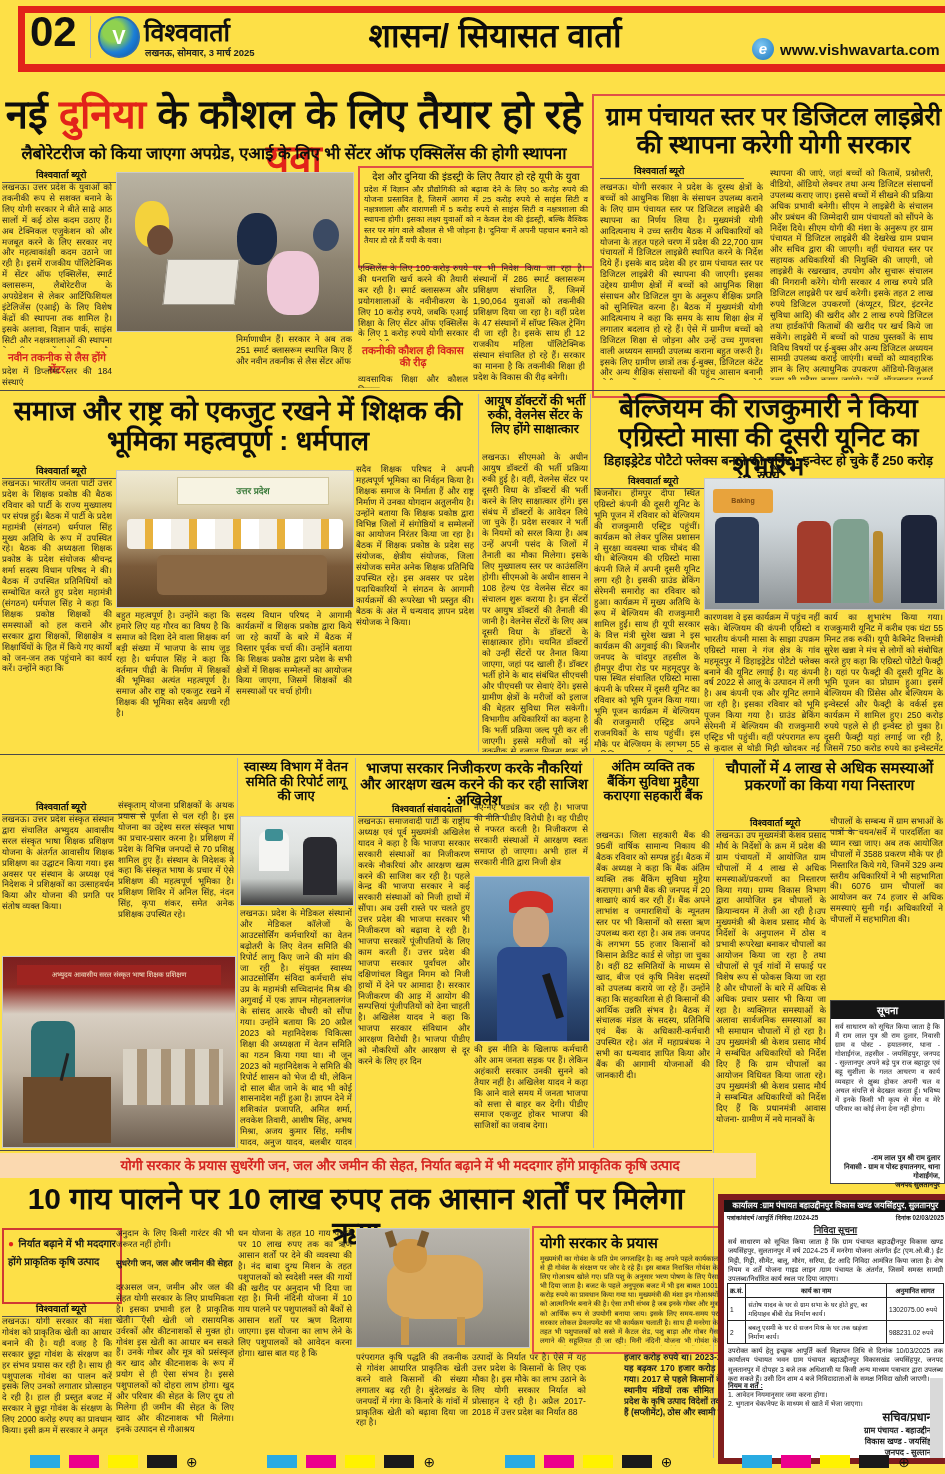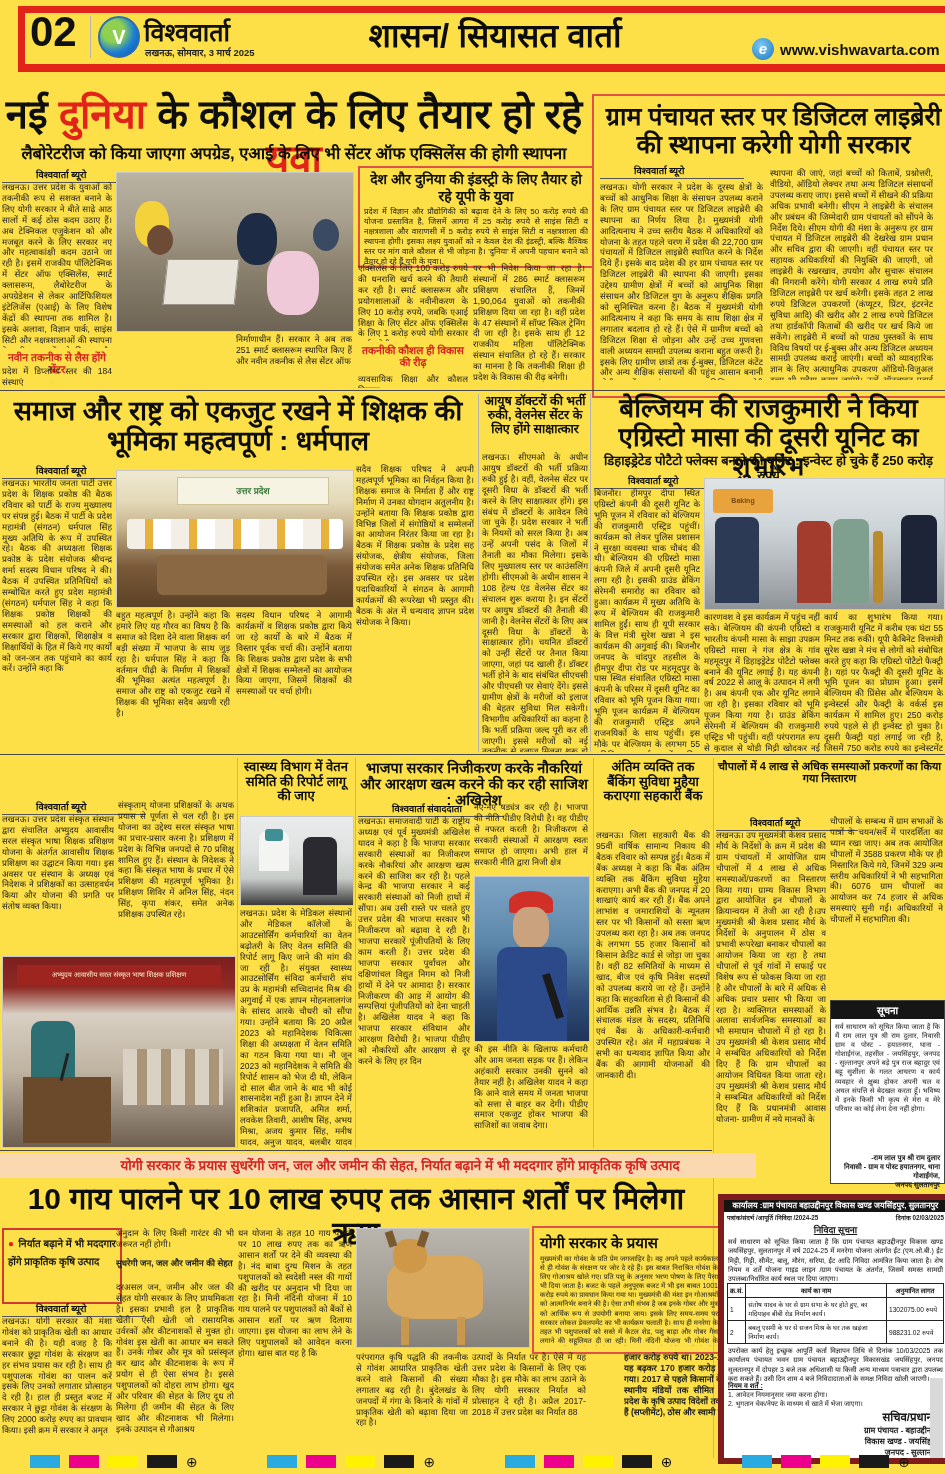--- a/index.html
+++ b/index.html
@@ -55,21 +55,21 @@
   <div class="abs photo" style="left:116px;top:172px;width:236px;height:158px;background:linear-gradient(180deg,#b9b3a2 0%,#a89f8e 30%,#8f8572 55%,#6e6455 100%);">
     <div style="position:absolute;left:18px;top:28px;width:34px;height:46px;border-radius:45%;background:#f4d23c;"></div>
     <div style="position:absolute;left:120px;top:40px;width:40px;height:52px;border-radius:45%;background:#1d2b45;"></div>
     <div style="position:absolute;left:150px;top:78px;width:52px;height:64px;border-radius:40%;background:#efc9d8;"></div>
     <div style="position:absolute;left:48px;top:86px;width:70px;height:44px;background:#e8e4da;border:1px solid #9a9488;transform:skewX(-6deg);"></div>
     <div style="position:absolute;left:30px;top:52px;width:26px;height:30px;border-radius:50%;background:#6d4b36;"></div>
     <div style="position:absolute;left:196px;top:46px;width:26px;height:32px;border-radius:50%;background:#3b4a63;"></div>
   </div>
   <div class="abs caption-col" style="left:236px;top:334px;width:116px;height:54px;">निर्माणाधीन हैं। सरकार ने अब तक 251 स्मार्ट क्लासरूम स्थापित किए हैं और नवीन तकनीक से लैस सेंटर ऑफ</div>
   <div class="abs redbox" style="left:358px;top:166px;width:224px;height:92px;padding:3px 4px;">
-    <div style="font-size:14px;font-weight:bold;text-align:center;line-height:1.2;color:#0e0e0e;">देश और दुनिया की इंडस्ट्री के लिए तैयार हो रहे यूपी के युवा</div>
+    <div style="font-size:10px;font-weight:normal;text-align:center;line-height:1.2;color:#0e0e0e;">देश और दुनिया की इंडस्ट्री के लिए तैयार हो रहे यूपी के युवा</div>
     <div class="bt" style="height:58px;margin-top:2px;font-size:8px;">प्रदेश में विज्ञान और प्रौद्योगिकी को बढ़ावा देने के लिए 50 करोड़ रुपये की योजना प्रस्तावित है, जिसमें आगरा में 25 करोड़ रुपये से साइंस सिटी व नक्षत्रशाला और वाराणसी में 5 करोड़ रुपये से साइंस सिटी व नक्षत्रशाला की स्थापना होगी। इसका लक्ष्य युवाओं को न केवल देश की इंडस्ट्री, बल्कि वैश्विक स्तर पर मांग वाले कौशल से भी जोड़ना है। 'दुनिया' में अपनी पहचान बनाने को तैयार हो रहे हैं यूपी के युवा।</div>
   </div>
   <div class="abs bt" style="left:358px;top:263px;width:110px;height:78px;">एक्सिलेंस के लिए 100 करोड़ रुपये की धनराशि खर्च करने की तैयारी कर रही है। स्मार्ट क्लासरूम और प्रयोगशालाओं के नवीनीकरण के लिए 10 करोड़ रुपये, जबकि एआई शिक्षा के लिए सेंटर ऑफ एक्सिलेंस के लिए 1 करोड़ रुपये योगी सरकार खर्च करेगी।</div>
   <div class="abs subhl" style="left:358px;top:344px;width:110px;font-size:10.5px;">तकनीकी कौशल ही विकास की रीढ़</div>
   <div class="abs bt" style="left:358px;top:374px;width:110px;height:14px;">व्यवसायिक शिक्षा और कौशल विकास</div>
   <div class="abs bt" style="left:473px;top:263px;width:112px;height:125px;">पर भी निवेश किया जा रहा है। संस्थानों में 286 स्मार्ट क्लासरूम प्रशिक्षण संचालित हैं, जिनमें 1,90,064 युवाओं को तकनीकी प्रशिक्षण दिया जा रहा है। वहीं प्रदेश के 47 संस्थानों में सॉफ्ट स्किल ट्रेनिंग दी जा रही है। इसके साथ ही 12 राजकीय महिला पॉलिटेक्निक संस्थान संचालित हो रहे हैं। सरकार का मानना है कि तकनीकी शिक्षा ही प्रदेश के विकास की रीढ़ बनेगी।</div>
 
   <div class="abs redbox" style="left:592px;top:94px;width:347px;height:292px;padding:4px 6px;">
     <div class="hl" style="font-size:25px;margin-top:2px;">ग्राम पंचायत स्तर पर डिजिटल लाइब्रेरी की स्थापना करेगी योगी सरकार</div>
     <div class="byline" style="width:110px;margin-top:6px;">विश्ववार्ता ब्यूरो</div>
@@ -150,21 +150,21 @@
   </div>
   <div class="abs bt" style="left:474px;top:1044px;width:114px;height:102px;">की इस नीति के खिलाफ कर्मचारी और आम जनता सड़क पर हैं। लेकिन अहंकारी सरकार उनकी सुनने को तैयार नहीं है। अखिलेश यादव ने कहा कि आने वाले समय में जनता भाजपा को सत्ता से बाहर कर देगी। पीडीए समाज एकजुट होकर भाजपा की साजिशों का जवाब देगा।</div>
 
   <div class="abs vline" style="left:593px;top:758px;height:390px;"></div>
 
   <div class="abs hl" style="left:596px;top:760px;width:114px;font-size:13px;">अंतिम व्यक्ति तक बैंकिंग सुविधा मुहैया कराएगा सहकारी बैंक</div>
   <div class="abs bt" style="left:596px;top:830px;width:114px;height:316px;">लखनऊ। जिला सहकारी बैंक की 95वीं वार्षिक सामान्य निकाय की बैठक रविवार को सम्पन्न हुई। बैठक में बैंक अध्यक्ष ने कहा कि बैंक अंतिम व्यक्ति तक बैंकिंग सुविधा मुहैया कराएगा। अभी बैंक की जनपद में 20 शाखाएं कार्य कर रही हैं। बैंक अपने लाभांश व जमाराशियों के न्यूनतम स्तर पर भी किसानों को सस्ता ऋण उपलब्ध करा रहा है। अब तक जनपद के लगभग 55 हजार किसानों को किसान क्रेडिट कार्ड से जोड़ा जा चुका है। वहीं 82 समितियों के माध्यम से खाद, बीज एवं कृषि निवेश सदस्यों को उपलब्ध कराये जा रहे हैं। उन्होंने कहा कि सहकारिता से ही किसानों की आर्थिक उन्नति संभव है। बैठक में संचालक मंडल के सदस्य, प्रतिनिधि एवं बैंक के अधिकारी-कर्मचारी उपस्थित रहे। अंत में महाप्रबंधक ने सभी का धन्यवाद ज्ञापित किया और बैंक की आगामी योजनाओं की जानकारी दी।</div>
 
   <div class="abs vline" style="left:713px;top:758px;height:700px;"></div>
 
-  <div class="abs hl" style="left:716px;top:760px;width:227px;font-size:11px;">चौपालों में 4 लाख से अधिक समस्याओं प्रकरणों का किया गया निस्तारण</div>
+  <div class="abs hl" style="left:716px;top:760px;width:227px;font-size:15px;">चौपालों में 4 लाख से अधिक समस्याओं प्रकरणों का किया गया निस्तारण</div>
   <div class="abs byline" style="left:716px;top:816px;width:108px;">विश्ववार्ता ब्यूरो</div>
   <div class="abs bt" style="left:716px;top:830px;width:110px;height:352px;">लखनऊ। उप मुख्यमंत्री केशव प्रसाद मौर्य के निर्देशों के क्रम में प्रदेश की ग्राम पंचायतों में आयोजित ग्राम चौपालों में 4 लाख से अधिक समस्याओं/प्रकरणों का निस्तारण किया गया। ग्राम्य विकास विभाग द्वारा आयोजित इन चौपालों के क्रियान्वयन में तेजी आ रही है।उप मुख्यमंत्री श्री केशव प्रसाद मौर्य के निर्देशों के अनुपालन में ठोस व प्रभावी रूपरेखा बनाकर चौपालों का आयोजन किया जा रहा है तथा चौपालों से पूर्व गांवों में सफाई पर विशेष रूप से फोकस किया जा रहा है और चौपालों के बारे में अधिक से अधिक प्रचार प्रसार भी किया जा रहा है। व्यक्तिगत समस्याओं के अलावा सार्वजनिक समस्याओं का भी समाधान चौपालों में हो रहा है।उप मुख्यमंत्री श्री केशव प्रसाद मौर्य ने सम्बंधित अधिकारियों को निर्देश दिए हैं कि ग्राम चौपालों का आयोजन विधिवत किया जाता रहे। उप मुख्यमंत्री श्री केशव प्रसाद मौर्य ने सम्बन्धित अधिकारियों को निर्देश दिए हैं कि प्रधानमंत्री आवास योजना- ग्रामीण में नये मानकों के</div>
   <div class="abs bt" style="left:830px;top:816px;width:113px;height:180px;">चौपालों के सम्बन्ध में ग्राम सभाओं के पात्रों के चयन/सर्वे में पारदर्शिता का ध्यान रखा जाए। अब तक आयोजित चौपालों में 3588 प्रकरण मौके पर ही निस्तारित किये गये, जिनमें 329 अन्य स्तरीय अधिकारियों ने भी सहभागिता की। 6076 ग्राम चौपालों का आयोजन कर 74 हजार से अधिक समस्याएं सुनी गईं। अधिकारियों ने चौपालों में सहभागिता की।</div>
   <div class="abs notice-box" style="left:830px;top:1000px;width:113px;height:182px;">
     <div class="notice-title">सूचना</div>
     <div class="bt-sm" style="padding:3px 4px;height:128px;">सर्व साधारण को सूचित किया जाता है कि मैं राम लाल पुत्र श्री राम दुलार, निवासी ग्राम व पोस्ट - हयातनगर, थाना - गोशाईंगंज, तहसील - जयसिंहपुर, जनपद - सुल्तानपुर अपने बड़े पुत्र राज बहादुर एवं बहू सुशीला के गलत आचरण व कार्य व्यवहार से क्षुब्ध होकर अपनी चल व अचल संपत्ति से बेदखल करता हूँ। भविष्य में इनके किसी भी कृत्य से मेरा व मेरे परिवार का कोई लेना देना नहीं होगा।</div>
     <div style="font-size:7px;font-weight:bold;text-align:right;padding:0 4px;">-राम लाल पुत्र श्री राम दुलार</div>
     <div style="font-size:7px;font-weight:bold;text-align:right;padding:0 4px;">निवासी - ग्राम व पोस्ट हयातनगर, थाना गोशाईंगंज,</div>
     <div style="font-size:7px;font-weight:bold;text-align:right;padding:0 4px;">जनपद सुलतानपुर</div>
   </div>

